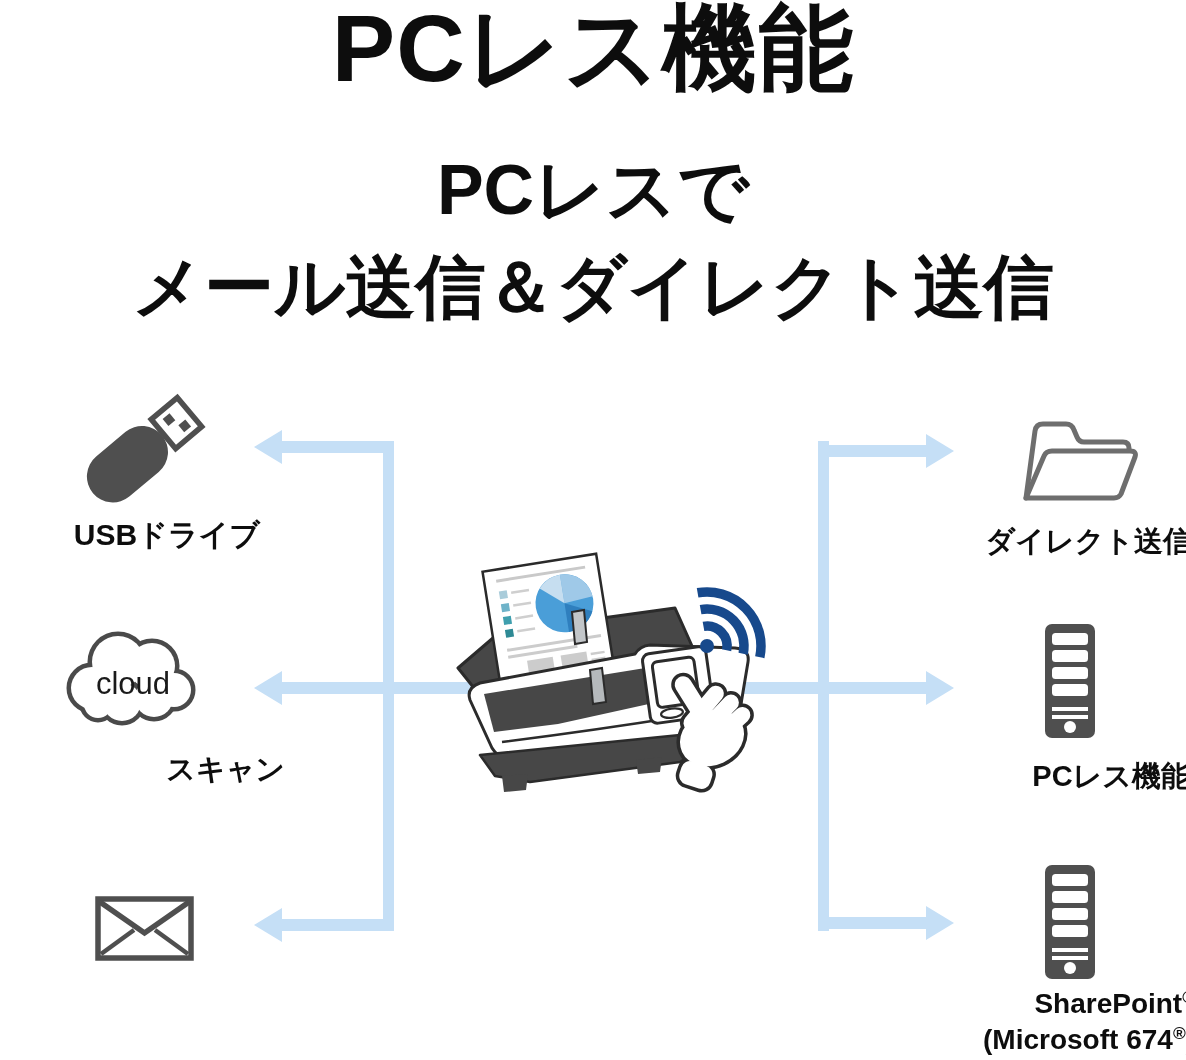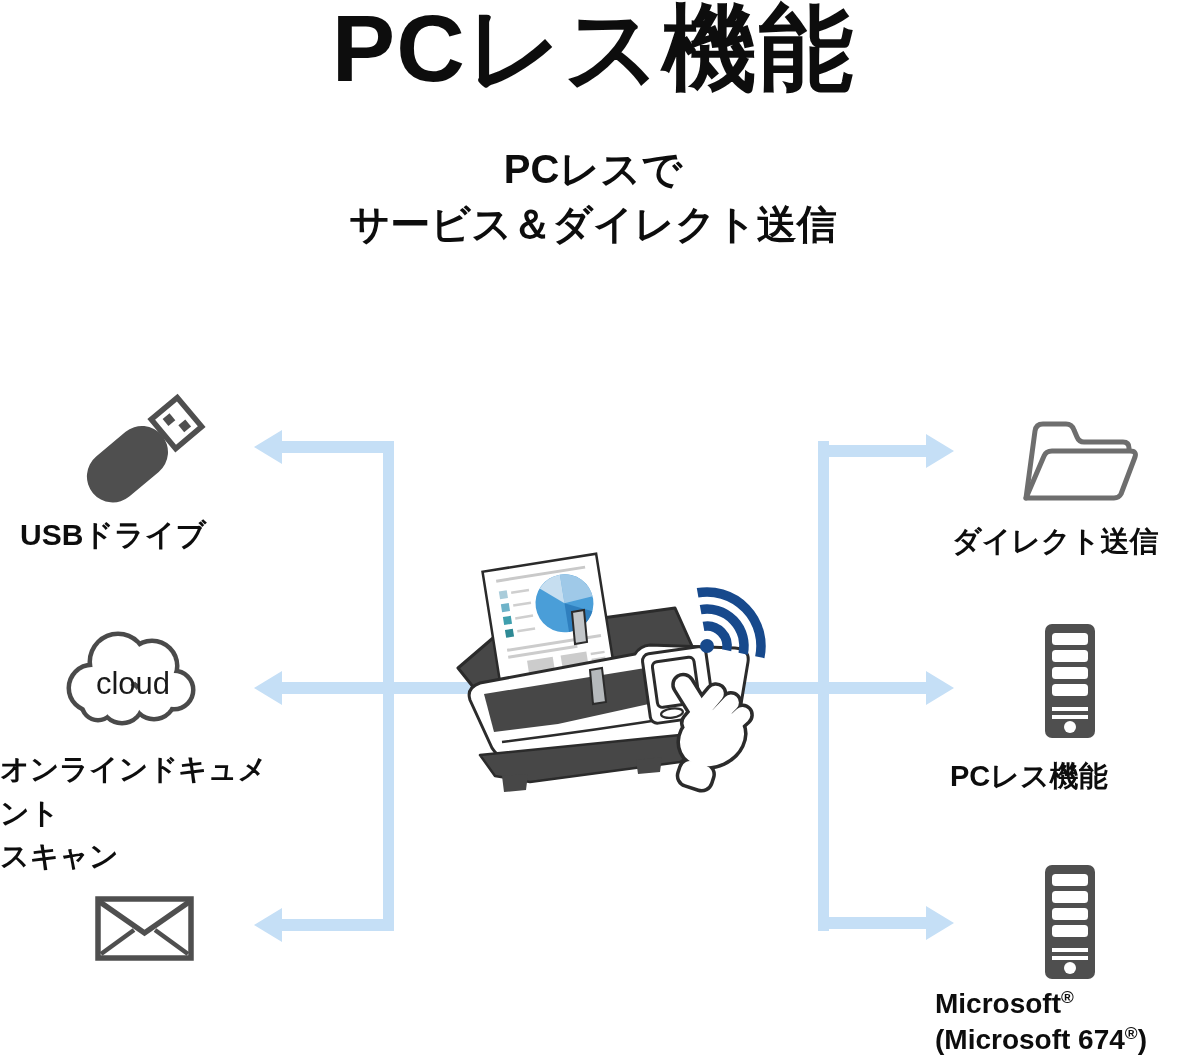--- a/index.html
+++ b/index.html
@@ -7,42 +7,42 @@
     position:relative;width:1186px;height:1060px;background:#ffffff;overflow:hidden;
     font-family:"Liberation Sans","DejaVu Sans",sans-serif;color:#111;padding-left:16px;
   }
   .abs{position:absolute;}
   .title{
     left:0;top:-4px;width:1186px;text-align:center;
     font-size:95px;font-weight:800;letter-spacing:1px;line-height:1.1;color:#0d0d0d;
   }
   .subtitle{
     left:0;top:142px;width:1186px;text-align:center;
-    font-size:40px;font-weight:800;line-height:1.38;color:#0d0d0d;
+    font-size:70px;font-weight:800;line-height:1.38;color:#0d0d0d;
   }
   .dest-label{
-    font-size:30px;font-weight:700;color:#0d0d0d;text-align:left;line-height:1.5;
+    font-size:30px;font-weight:700;color:#0d0d0d;text-align:right;line-height:1.5;
   }
   
   .aline{position:absolute;background:#C5DFF6;z-index:1;}
   .ahead{position:absolute;width:0;height:0;z-index:1;}
   .ahead.left{border-top:17px solid transparent;border-bottom:17px solid transparent;border-right:28px solid #C5DFF6;}
   .ahead.right{border-top:17px solid transparent;border-bottom:17px solid transparent;border-left:28px solid #C5DFF6;}
   .scanner-svg{z-index:2;}
   sup.reg{font-size:0.62em;vertical-align:super;line-height:0;}
 </style>
 </head>
 <body>
 
 <div class="page">
 
   <div class="abs title">PCレス機能</div>
   <div class="abs subtitle">
     <div>PCレスで</div>
-    <div>サービス＆ダイレクト送信</div>
+    <div>メール送信＆ダイレクト送信</div>
   </div>
 
   <div class="aline" style="left:383px;top:441px;width:11px;height:490px;"></div>
 
   <div class="aline" style="left:280px;top:441px;width:114px;height:12px;"></div>
   <div class="ahead left" style="left:254px;top:430px;"></div>
 
   <div class="aline" style="left:280px;top:682px;width:648px;height:12px;"></div>
   <div class="ahead left" style="left:254px;top:671px;"></div>
   <div class="ahead right" style="left:926px;top:671px;"></div>
@@ -85,21 +85,20 @@
         <circle cx="62" cy="36" r="26"></circle>
         <circle cx="96" cy="40" r="23"></circle>
       <circle cx="118" cy="64" r="17"></circle>
         <circle cx="98" cy="72" r="19"></circle>
         <circle cx="66" cy="76" r="19"></circle>
         <circle cx="42" cy="78" r="14"></circle>
     </g>
     <text x="77" y="68" text-anchor="middle" font-size="31" font-weight="400" fill="#1a1a1a">cloud</text>
   </svg>
   <div class="abs dest-label" style="left:0px;top:748px;width:285px;font-size:29px;">
-    <div>オンラインドキュメント</div>
     <div>スキャン</div>
   </div>
 
   <svg class="abs" style="left:95px;top:896px;" width="100" height="66" viewBox="0 0 100 66">
     <rect x="3" y="3" width="93" height="59" fill="#ffffff" stroke="#4F4F4F" stroke-width="5.5"></rect>
     <polyline points="5,6 49.5,37 94,6" fill="none" stroke="#4F4F4F" stroke-width="5.5"></polyline>
     <line x1="6" y1="58" x2="39" y2="34" stroke="#4F4F4F" stroke-width="4.5"></line>
     <line x1="93" y1="58" x2="60" y2="34" stroke="#4F4F4F" stroke-width="4.5"></line>
   </svg>
 
@@ -129,21 +128,21 @@
     <rect x="1" y="1" width="50" height="114" rx="7" fill="#4F4F4F"></rect>
     <rect x="8" y="10" width="36" height="12" rx="3.5" fill="#fff"></rect>
     <rect x="8" y="27" width="36" height="12" rx="3.5" fill="#fff"></rect>
     <rect x="8" y="44" width="36" height="12" rx="3.5" fill="#fff"></rect>
     <rect x="8" y="61" width="36" height="12" rx="3.5" fill="#fff"></rect>
     <rect x="8" y="84" width="36" height="4" fill="#fff"></rect>
     <rect x="8" y="92" width="36" height="4" fill="#fff"></rect>
     <circle cx="26" cy="104" r="6" fill="#fff"></circle>
   </svg>
   <div class="abs dest-label" style="left:935px;top:986px;width:260px;font-size:28px;line-height:1.3;">
-    <div><span>Microsoft</span><sup class="reg">®</sup></div>
+    <div><span>SharePoint</span><sup class="reg">®</sup></div>
     <div><span>(Microsoft 674</span><sup class="reg">®</sup><span>)</span></div>
   </div>
 
   <svg class="abs scanner-svg" style="left:440px;top:550px;" width="330" height="270" viewBox="0 0 330 270">
 
     <path d="M 18 118 L 60 82 L 235 58 L 252 96 L 150 128 L 42 148 Z" fill="#474747" stroke="#2B2B2B" stroke-width="3" stroke-linejoin="round"></path>
 
     <g transform="translate(52,12) rotate(-9 57 65)">
       <rect x="0" y="0" width="115" height="130" fill="#ffffff" stroke="#2A2A2A" stroke-width="2.5"></rect>
       <rect x="12" y="10" width="90" height="3" fill="#C9C9C9"></rect>

